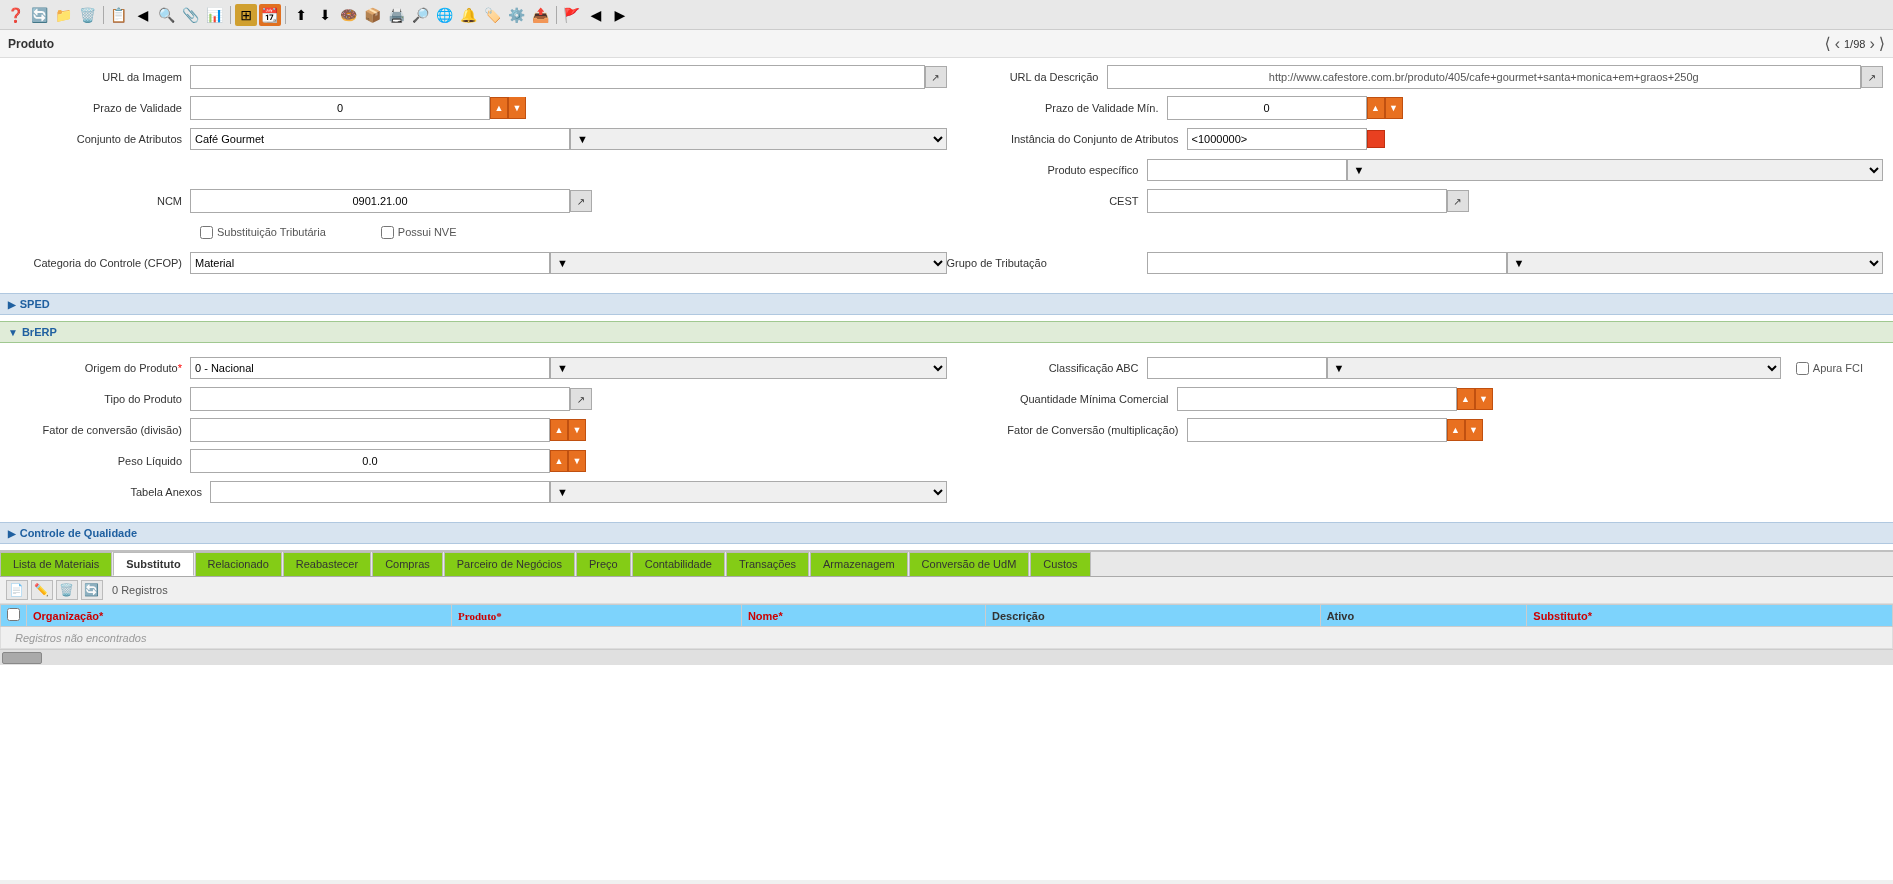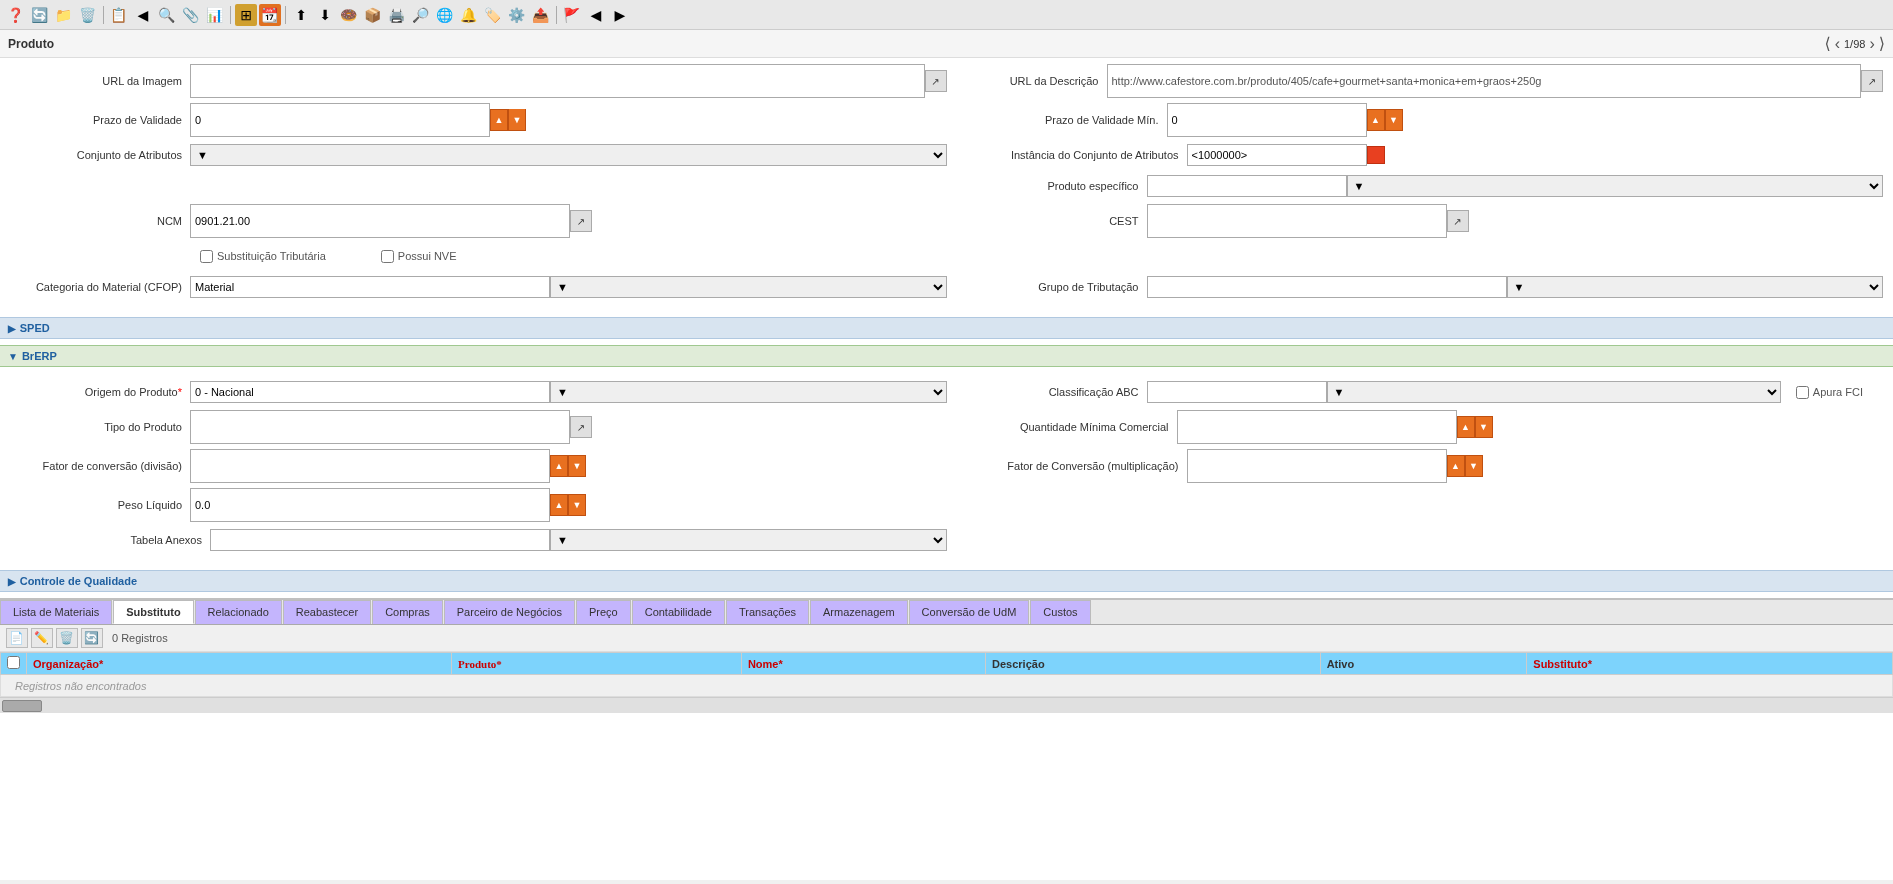--- a/index.html
+++ b/index.html
@@ -69,24 +69,25 @@
     }
     .field-input:read-only { background: #f5f5f5; }
     
     .field-with-btn {
       display: flex;
       align-items: center;
       flex: 1;
     }
     .field-with-btn input {
       flex: 1;
-      height: 34px;
+      height: 24px;
       border: 1px solid #aaa;
       padding: 2px 4px;
       font-size: 11px;
+      text-align: center;
     }
     .orange-btn {
       width: 18px; height: 22px;
       background: #e87020;
       border: 1px solid #c05010;
       cursor: pointer;
       display: flex; align-items: center; justify-content: center;
       color: white; font-size: 9px;
     }
     .ext-btn {
@@ -159,21 +160,21 @@
       display: flex;
       border-bottom: 1px solid #aaa;
       background: #e8e8e8;
     }
     .tab {
       padding: 5px 12px;
       border: 1px solid #bbb;
       border-bottom: none;
       cursor: pointer;
       font-size: 11px;
-      background: #c4b5fd;
+      background: #84cc16;
       margin-right: 1px;
       white-space: nowrap;
     }
     .tab.active {
       background: #fff;
       border-bottom: 1px solid #fff;
       font-weight: bold;
       z-index: 1;
     }
 
@@ -336,20 +337,21 @@
           <div class="orange-btn">▲</div>
           <div class="orange-btn">▼</div>
         </div>
       </div>
     </div>
 
     <div class="two-col-row">
       <div class="col-left">
         <span class="field-label underline">Conjunto de Atributos</span>
         <div class="select-wrapper">
+          <input type="text" class="field-input" value="Café Gourmet" style="max-width: 380px;">
           <select style="width:22px;height:22px;border:1px solid #aaa;"><option>▼</option></select>
         </div>
       </div>
       <div class="col-right">
         <span class="field-label" style="text-align:right;padding-right:8px;min-width:240px;">Instância do Conjunto de Atributos</span>
         <input type="text" class="field-input" style="max-width: 180px;" value="&lt;1000000&gt;">
         <div class="red-square"></div>
       </div>
     </div>
 
@@ -389,28 +391,28 @@
         </div>
         <div class="checkbox-row" style="margin-left:15px;">
           <input type="checkbox" id="nve" style="">
           <label for="nve">Possui NVE</label>
         </div>
       </div>
     </div>
 
     <div class="two-col-row">
       <div class="col-left">
-        <span class="field-label underline">Categoria do Material (CFOP)</span>
+        <span class="field-label underline">Categoria do Controle (CFOP)</span>
         <div class="select-wrapper">
           <input type="text" class="field-input" style="max-width: 360px;" value="Material">
           <select style="width:22px;height:22px;border:1px solid #aaa;"><option>▼</option></select>
         </div>
       </div>
       <div class="col-right">
-        <span class="field-label" style="text-align:right;padding-right:8px;min-width:200px;">Grupo de Tributação</span>
+        <span class="field-label" style="text-align:left;padding-right:8px;min-width:200px;">Grupo de Tributação</span>
         <div class="select-wrapper">
           <input type="text" class="field-input" style="max-width: 360px;" value="">
           <select style="width:22px;height:22px;border:1px solid #aaa;"><option>▼</option></select>
         </div>
       </div>
     </div>
   </div>
 
   <div class="section-header">
     <span class="arrow">▶</span>

